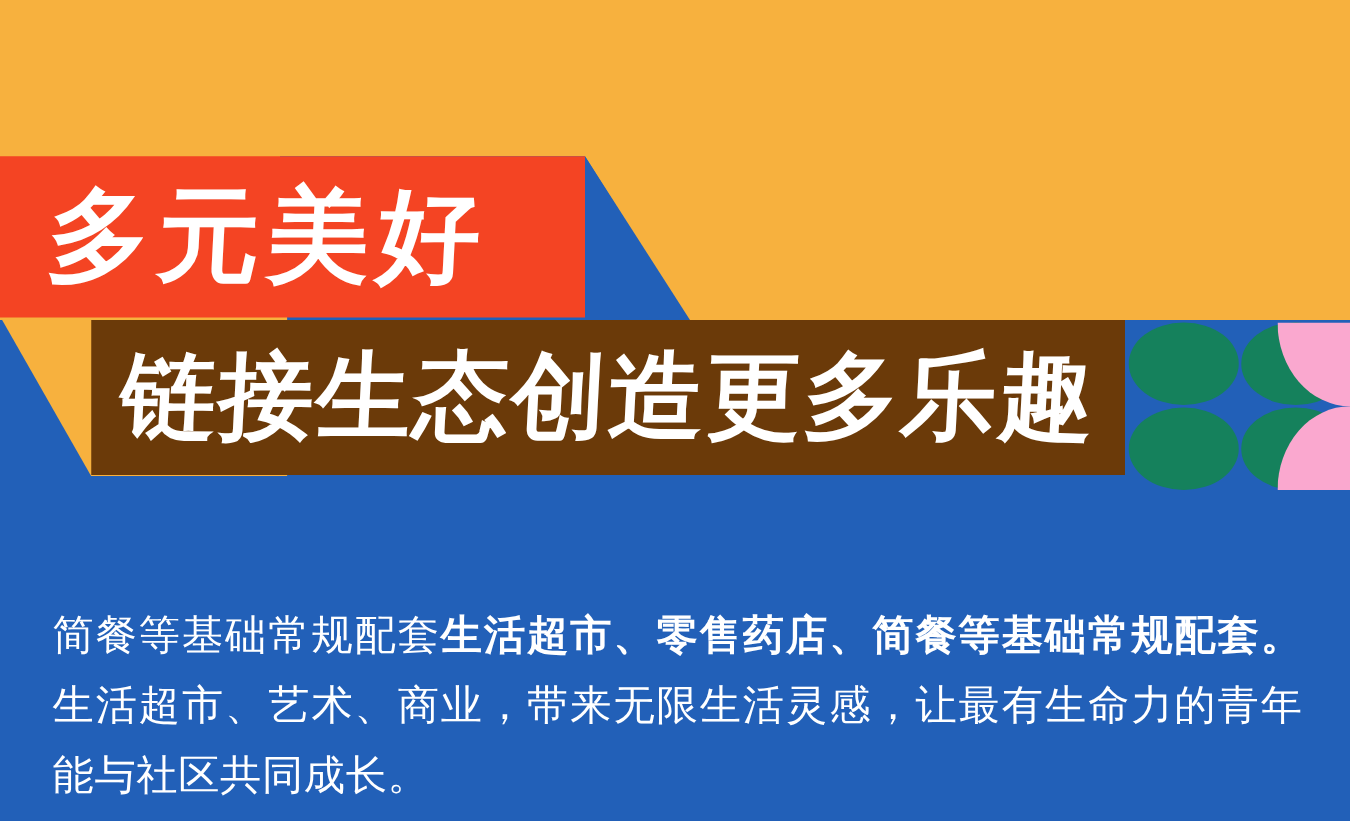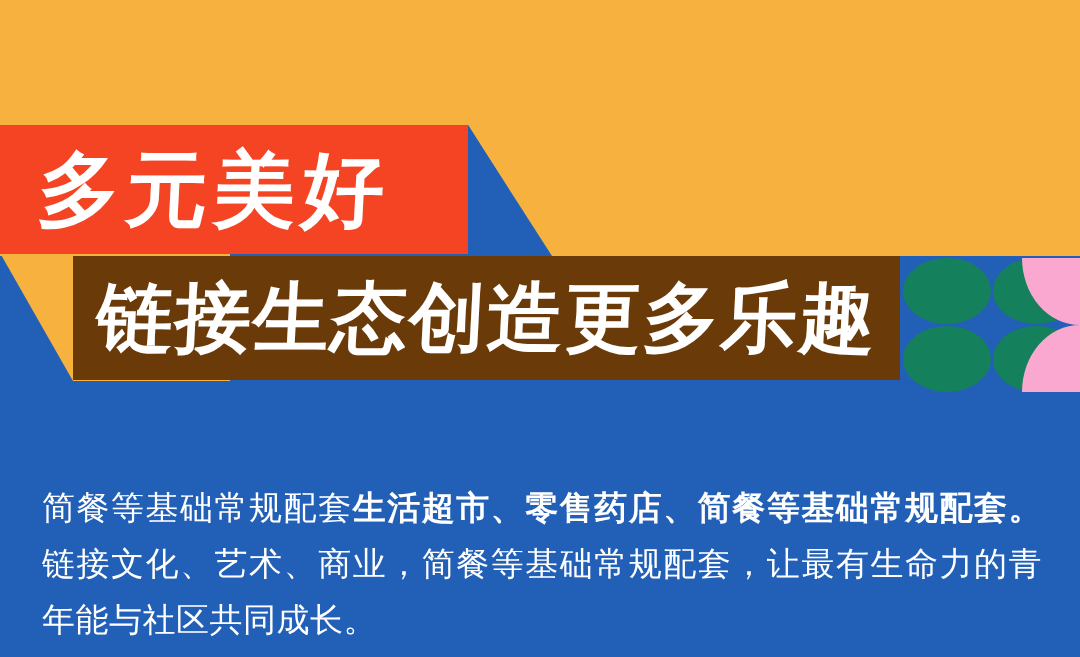--- a/index.html
+++ b/index.html
@@ -164,15 +164,15 @@
   </div>
 
   <div class="layer" id="headline-red-box">
     <span id="headline-primary">多元美好</span>
   </div>
 
   <div class="layer" id="headline-brown-box">
     <span id="headline-secondary">链接生态创造更多乐趣</span>
   </div>
 
-  <p class="layer" id="body-copy"><span>简餐等基础常规配套</span><span class="em">生活超市、零售药店、简餐等基础常规配套。</span><span>链接文化、艺术、商业，简餐等基础常规配套，让最有生命力的青年能与社区共同成长。</span></p>
+  <p class="layer" id="body-copy"><span>简餐等基础常规配套</span><span class="em">生活超市、零售药店、简餐等基础常规配套。</span><span>生活超市、艺术、商业，带来无限生活灵感，让最有生命力的青年能与社区共同成长。</span></p>
 
 </div>
 
 </body></html>

